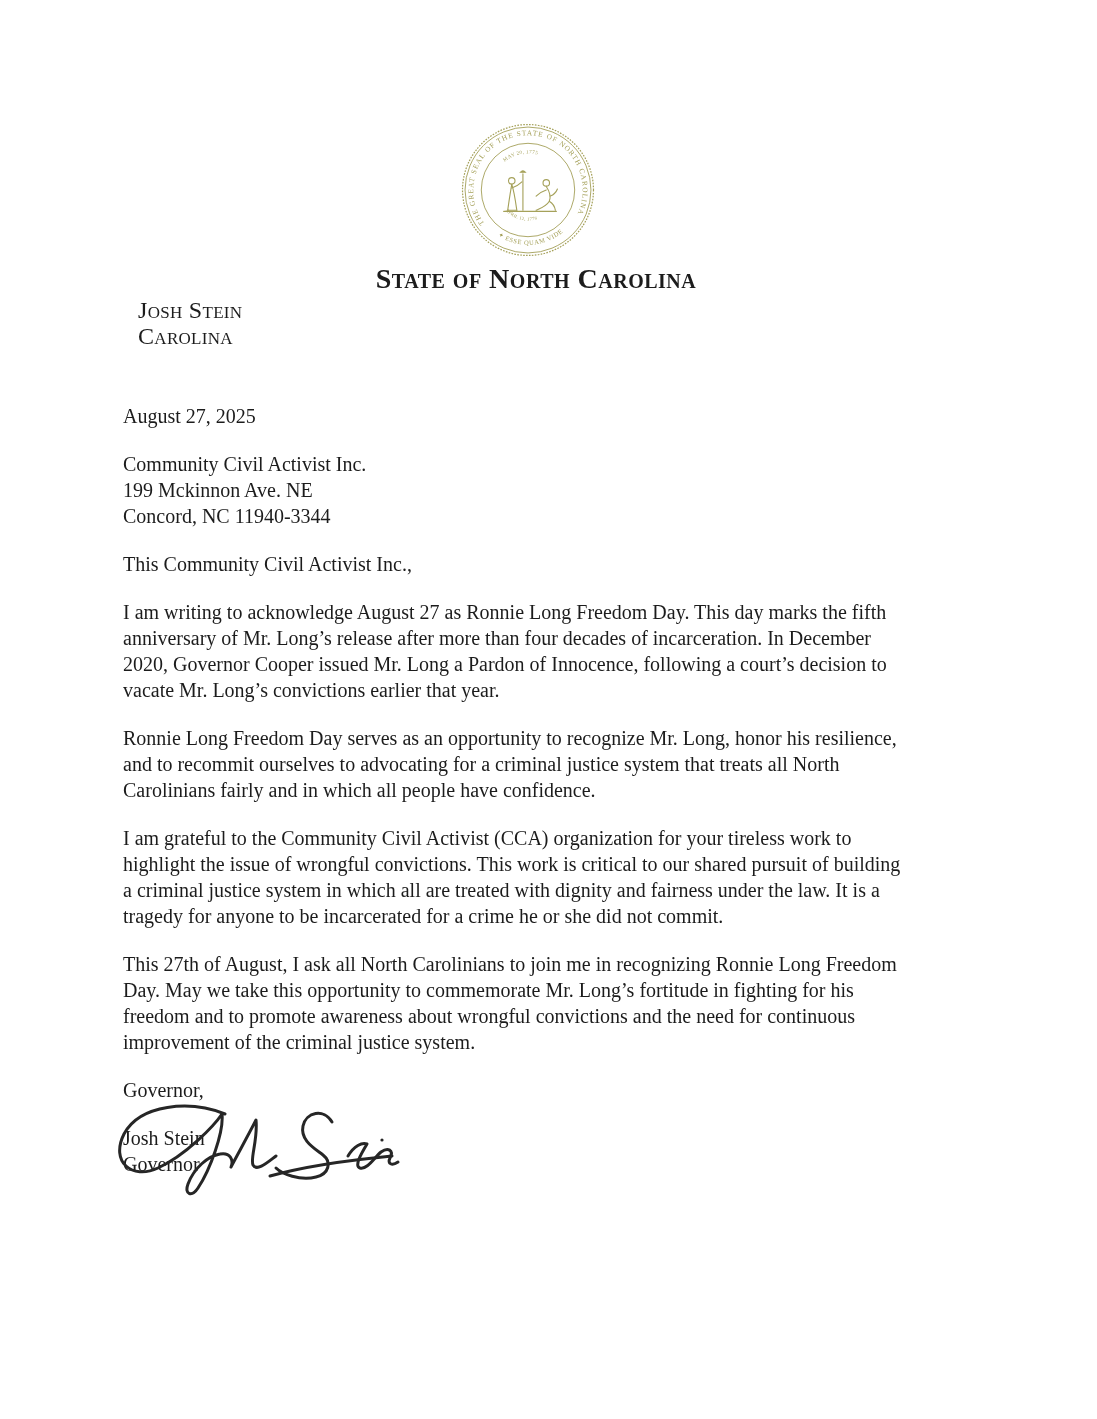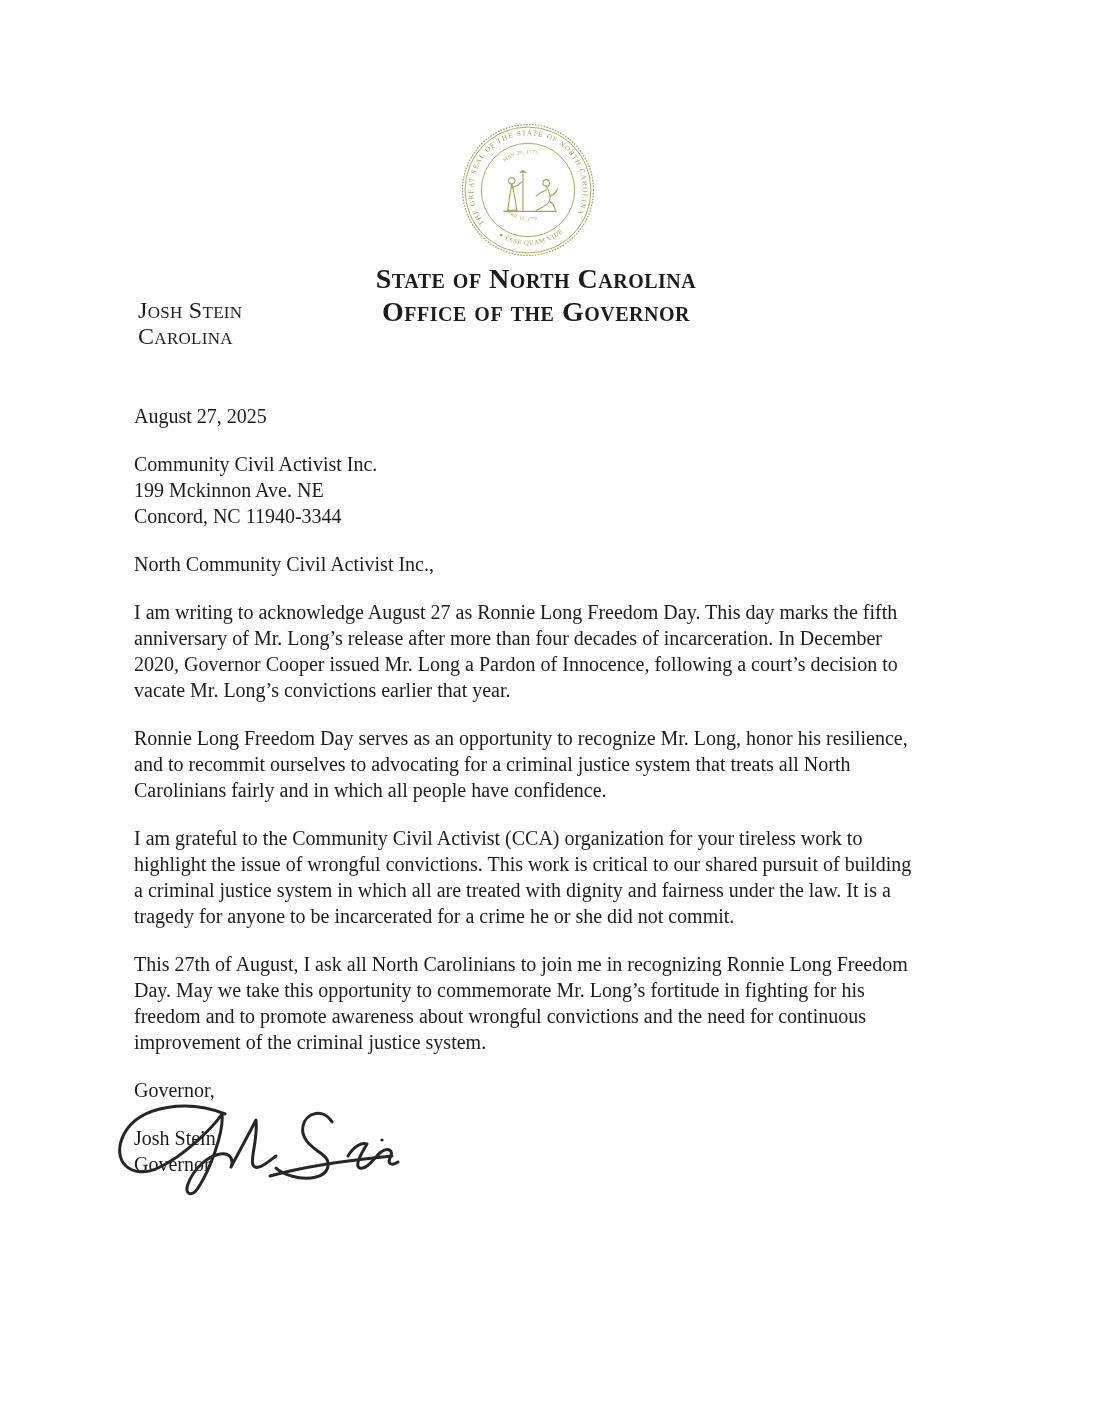--- a/index.html
+++ b/index.html
@@ -27,21 +27,21 @@
     position:absolute; top:297px; left:118px;
     font-weight:normal; font-variant:small-caps;
     font-size:24px; line-height:26px;
     letter-spacing:0.3px;
     margin-left:20px;
   }
   .body-text {
     position:absolute; top:403px; left:118px; width:920px;
     font-size:20px; line-height:26px;
   }
-  .body-text p { margin:0 0 0 16px; }
+  .body-text p { margin:0 0 0 5px; }
   .body-text p + p { margin-top:22px; }
   .multiline { white-space:pre-line; }
   .sig-svg {
     position:absolute; left:110px; top:1092px;
     width:310px; height:120px;
   }
   .sig-block { margin-top:110px; }
   .seal-text { font-family:"Liberation Serif", serif; fill:#a5a15a; }
 </style>
 </head>
@@ -90,34 +90,33 @@
       <path d="M 84,62.5 C 87,67 89,72 87,77 C 84,82 78,84 74,86"></path>
       <path d="M 84,66 Q 78,68 74,72"></path>
       <path d="M 87,77 Q 92,80 93,86"></path>
 
       <path d="M 88,72 Q 93,70 95,65"></path>
     </g>
   </svg>
 
   <div class="lh-center">
     <div>State of North Carolina</div>
-    <div>Office of the Governor</div>
   </div>
 
   <div class="lh-left">
     <div>Josh Stein</div>
     <div>Carolina</div>
   </div>
 
   <div class="body-text">
     <p>August 27, 2025</p>
     <p class="multiline">Community Civil Activist Inc.
 199 Mckinnon Ave. NE
 Concord, NC 11940-3344</p>
-    <p>North Community Civil Activist Inc.,</p>
+    <p>This Community Civil Activist Inc.,</p>
     <p class="multiline">I am writing to acknowledge August 27 as Ronnie Long Freedom Day. This day marks the fifth
 anniversary of Mr. Long’s release after more than four decades of incarceration. In December
 2020, Governor Cooper issued Mr. Long a Pardon of Innocence, following a court’s decision to
 vacate Mr. Long’s convictions earlier that year.</p>
     <p class="multiline">Ronnie Long Freedom Day serves as an opportunity to recognize Mr. Long, honor his resilience,
 and to recommit ourselves to advocating for a criminal justice system that treats all North
 Carolinians fairly and in which all people have confidence.</p>
     <p class="multiline">I am grateful to the Community Civil Activist (CCA) organization for your tireless work to
 highlight the issue of wrongful convictions. This work is critical to our shared pursuit of building
 a criminal justice system in which all are treated with dignity and fairness under the law. It is a

